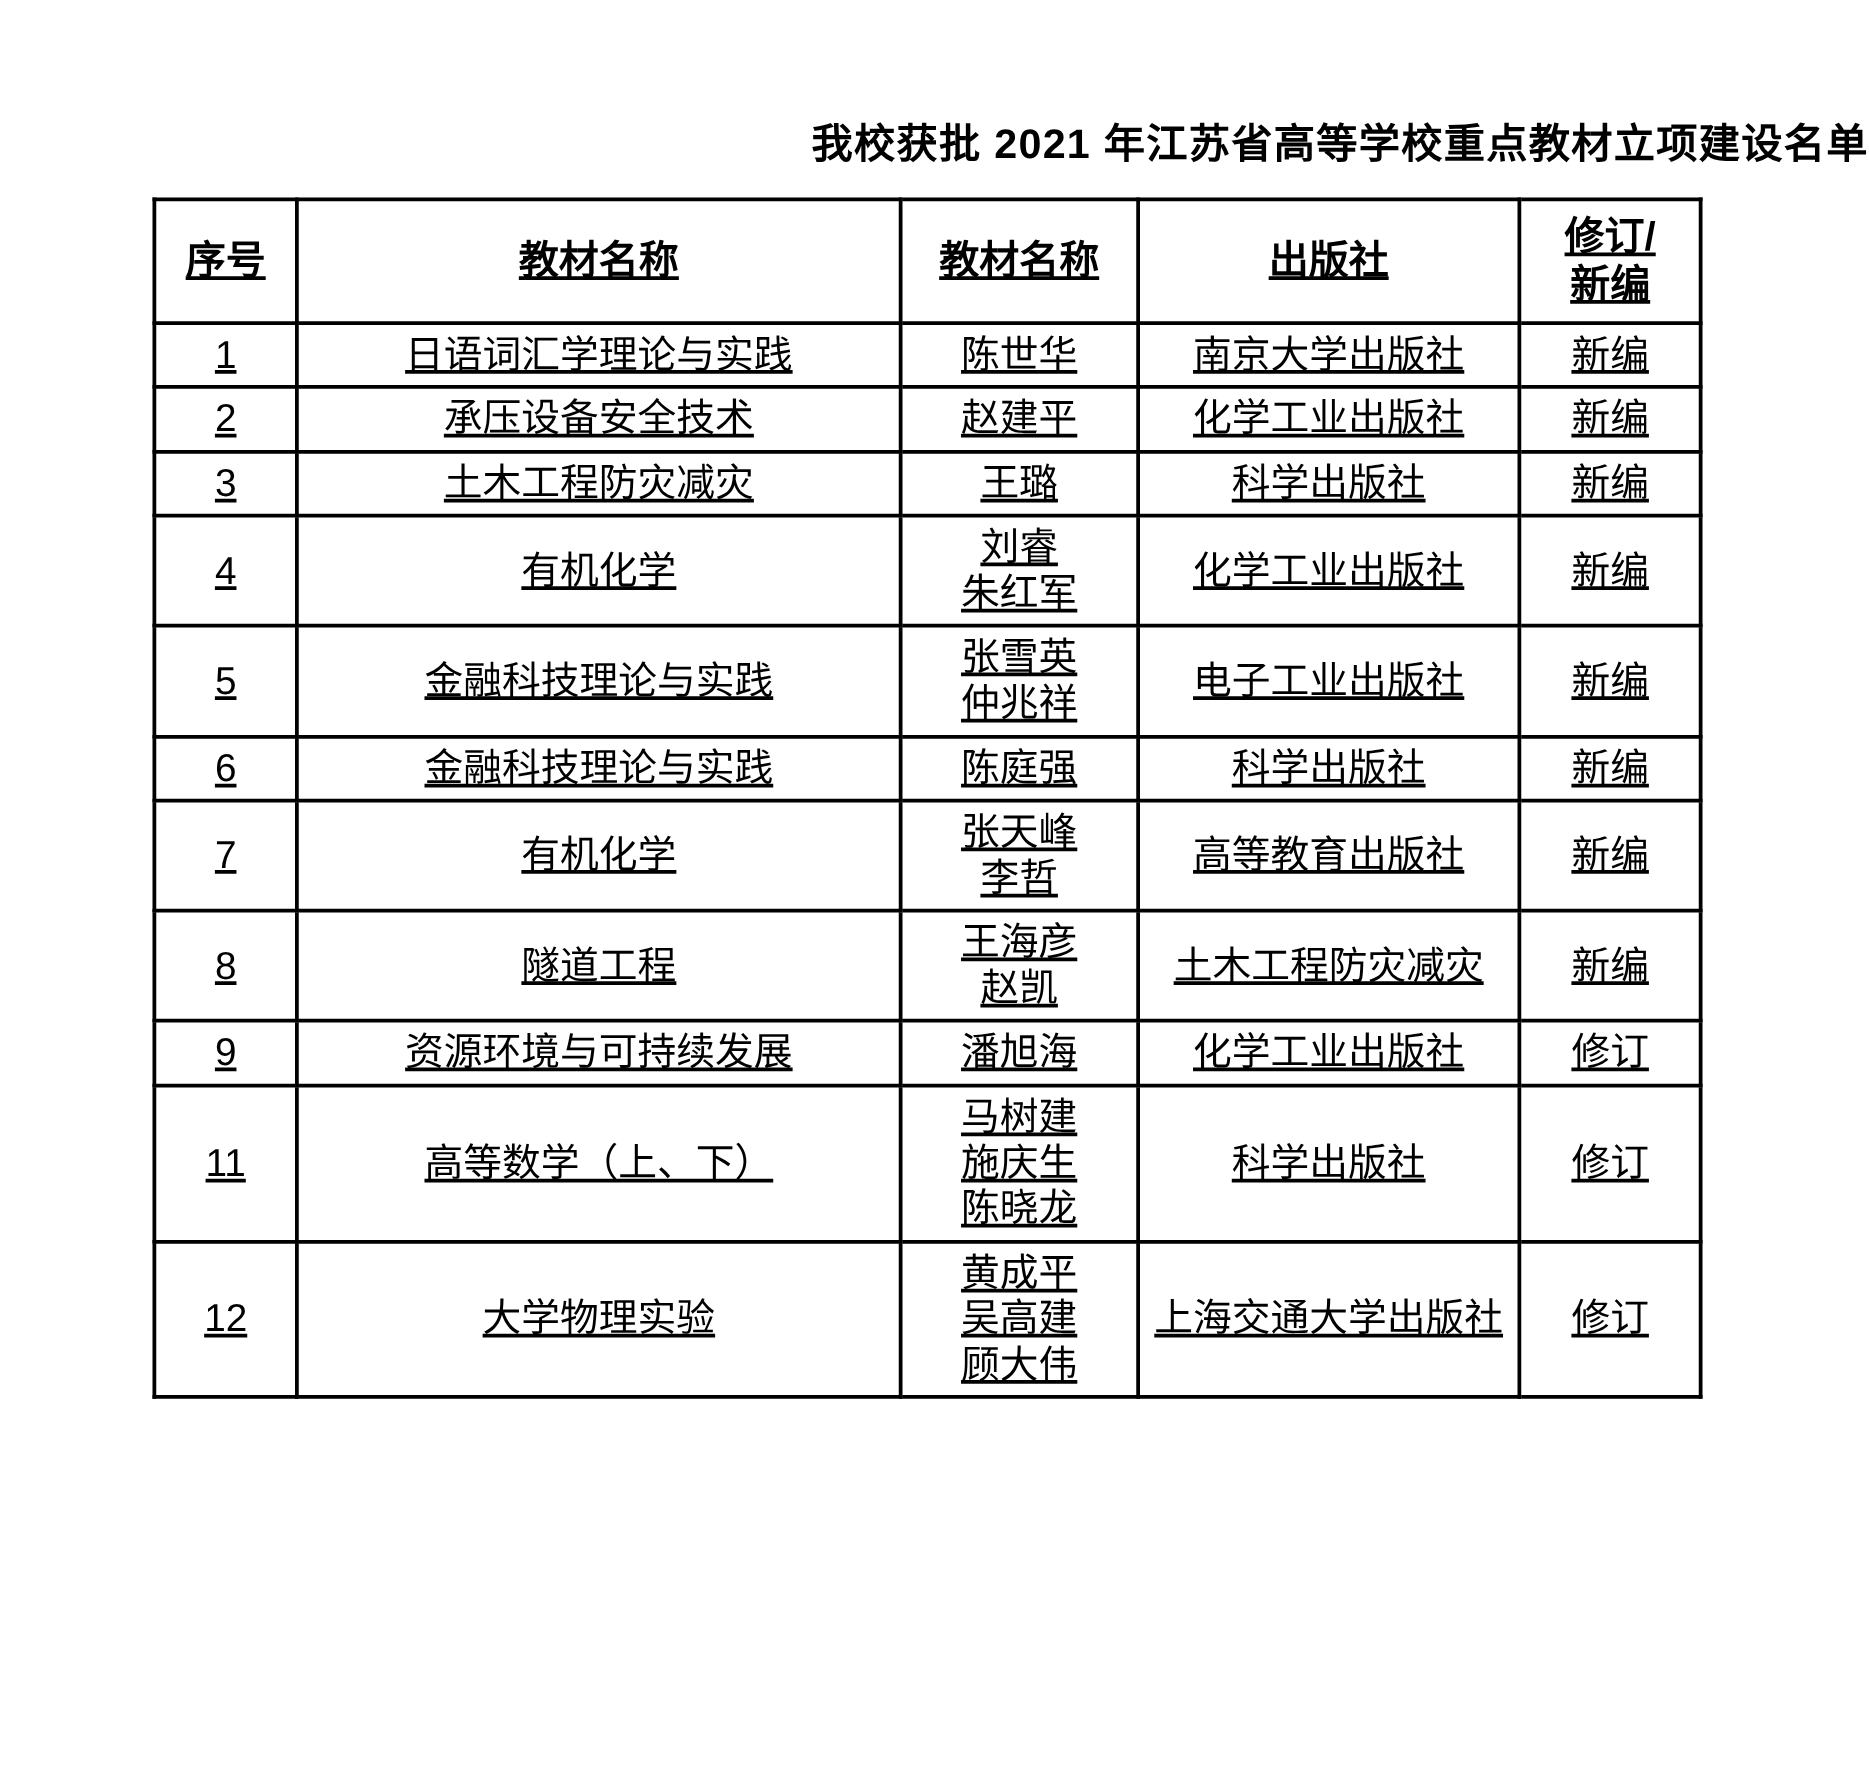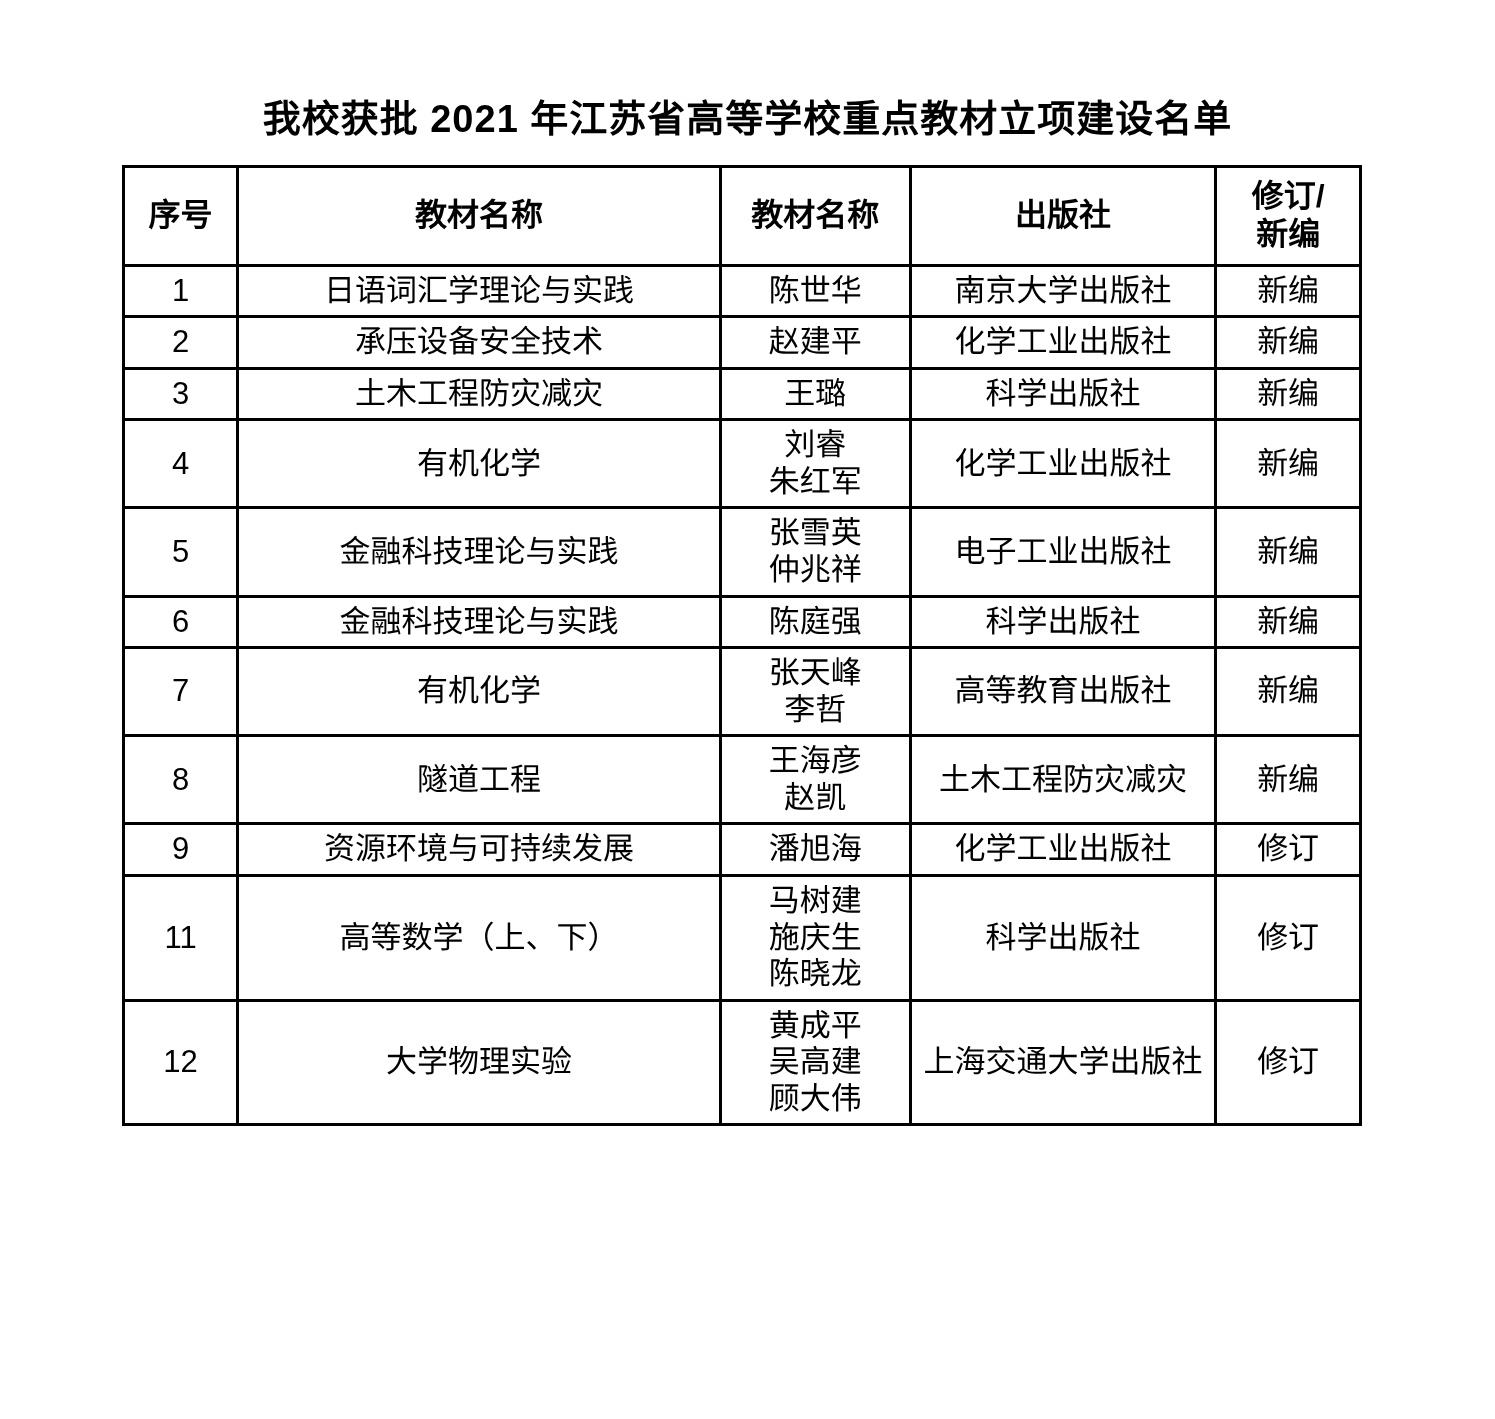--- a/index.html
+++ b/index.html
@@ -15,31 +15,32 @@
     overflow: hidden;
   }
   .page {
     width: 1495px;
     height: 1419px;
     position: relative;
     box-sizing: border-box;
     padding: 0;
   }
   .doc-title {
-    text-align: center;
-    font-size: 38px;
+    text-align: right;
+    font-size: 33px;
     font-weight: bold;
     letter-spacing: 1px;
     margin: 0;
     padding-top: 88px;
     padding-bottom: 22px;
     color: #000;
   }
   .table-wrap {
     padding: 0 115px 0 122px;
+    text-decoration: underline;
   }
   table.list-table {
     border-collapse: collapse;
     width: 1240px;
     table-layout: fixed;
     background: #fff;
   }
   table.list-table th,
   table.list-table td {
     border: 3px solid #000000;

